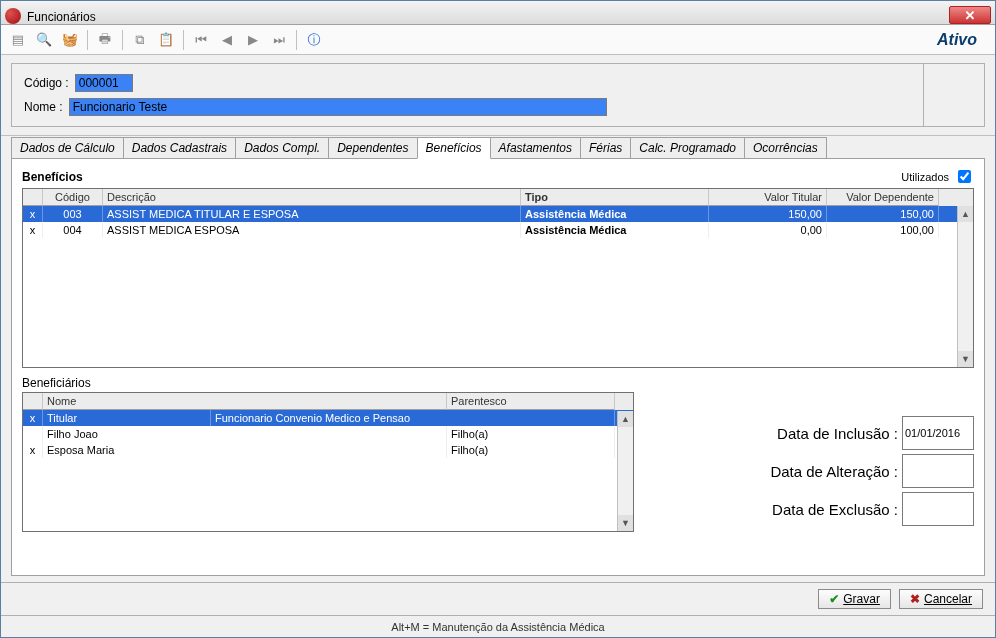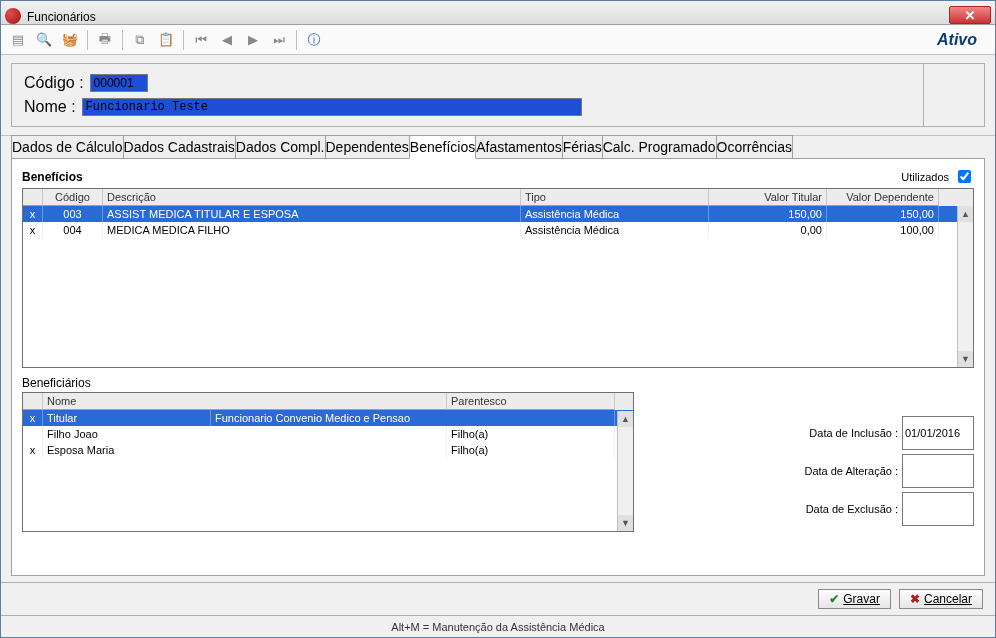--- a/index.html
+++ b/index.html
@@ -83,50 +83,51 @@
   .form-box {
     border: 1px solid #b0b0b0;
     background: #f0f0f0;
     padding: 10px 12px;
     display: flex;
     flex-direction: column;
     gap: 6px;
     position: relative;
   }
   .form-row { display: flex; align-items: center; gap: 6px; }
-  .form-row label { font-size: 16px; }
+  .form-row label { font-size: 12px; }
   .form-row input {
     border: 1px solid #7a7a7a;
     height: 18px;
     font-size: 12px;
     padding: 0 3px;
-    background: #1d4ed8;
+    background: #3b82f6;
   }
   .side-box {
     position: absolute;
     right: -1px; top: -1px; bottom: -1px;
     width: 62px;
     border: 1px solid #b0b0b0;
     background: #f0f0f0;
   }
   .tabs {
     padding: 0 10px;
     display: flex;
     align-items: flex-end;
     height: 22px;
     background: #f0f0f0;
   }
   .tab {
-    padding: 3px 0;
+    padding: 3px 8px;
     border: 1px solid #a0a0a0;
     border-bottom: none;
     background: #eee;
     margin-right: -1px;
-    font-size: 14px;
+    font-size: 12px;
     cursor: pointer;
+    font-style: italic;
   }
   .tab.active {
     background: #fff;
     position: relative;
     top: 1px;
     border-bottom: 1px solid #fff;
   }
   .tab-content {
     margin: 0 10px 6px 10px;
     border: 1px solid #a0a0a0;
@@ -170,21 +171,21 @@
   .grid-row.sel { background: #2a6ad6; color: #fff; }
   .grid-row.sel .cell { border-right-color: rgba(255,255,255,.3); }
   .grid1 { height: 180px; display: flex; flex-direction: column; }
   .grid1 .body { flex: 1; position: relative; overflow: hidden; }
   .grid1 .scroll { position: absolute; right: 0; top: 0; bottom: 0; width: 16px; background: #f0f0f0; border-left: 1px solid #c0c0c0; }
   .grid1 .scroll .up, .grid1 .scroll .dn { height: 16px; background: #e0e0e0; text-align: center; font-size: 9px; line-height: 16px; color: #555; }
   .grid1 .scroll .dn { position: absolute; bottom: 0; left:0; right:0; }
   .c-mark { width: 20px; text-align: center; }
   .c-cod  { width: 60px; text-align: center; }
   .c-desc { width: 418px; }
-  .c-tipo { width: 188px; }
+  .c-tipo { width: 188px; font-weight: bold; }
   .c-vt   { width: 118px; text-align: right; }
   .c-vd   { width: 112px; text-align: right; }
 
   .lower {
     display: flex;
     margin-top: 8px;
     align-items: flex-start;
   }
   .benef-box { }
   .benef-title { font-size: 12px; padding-bottom: 2px; }
@@ -197,21 +198,21 @@
   .b-par  { width: 168px; }
 
   .dates {
     margin-left: auto;
     margin-top: 40px;
     display: flex;
     flex-direction: column;
     gap: 4px;
   }
   .dates .row { display: flex; align-items: center; gap: 4px; justify-content: flex-end; }
-  .dates .row label { font-size: 11px; }
+  .dates .row label { font-size: 15px; }
   .dates .row input {
     width: 72px;
     height: 16px;
     border: 1px solid #7a7a7a;
     font-size: 11px;
     padding: 16px 2px;
   }
 
   .footer-btns {
     border-top: 1px solid #b0b0b0;
@@ -276,21 +277,21 @@
   </div>
 
   <div class="form-area">
     <div class="form-box">
       <div class="form-row">
         <label>Código :</label>
         <input type="text" style="width: 58px;" value="000001">
       </div>
       <div class="form-row">
         <label>Nome :</label>
-        <input type="text" style="width: 500px; font-family: Liberation Mono, monospace;" value="Funcionario Teste">
+        <input type="text" style="width: 538px;" value="Funcionario Teste">
       </div>
       <div class="side-box"></div>
     </div>
   </div>
 
   <div class="tabs">
     <div class="tab">Dados de Cálculo</div>
     <div class="tab">Dados Cadastrais</div>
     <div class="tab">Dados Compl.</div>
     <div class="tab">Dependentes</div>
@@ -325,21 +326,21 @@
           <div class="cell c-mark">x</div>
           <div class="cell c-cod">003</div>
           <div class="cell c-desc">ASSIST MEDICA TITULAR E ESPOSA</div>
           <div class="cell c-tipo">Assistência Médica</div>
           <div class="cell c-vt">150,00</div>
           <div class="cell c-vd">150,00</div>
         </div>
         <div class="grid-row">
           <div class="cell c-mark">x</div>
           <div class="cell c-cod">004</div>
-          <div class="cell c-desc">MEDICA MEDICA FILHO</div>
+          <div class="cell c-desc">ASSIST MEDICA ESPOSA</div>
           <div class="cell c-tipo">Assistência Médica</div>
           <div class="cell c-vt">0,00</div>
           <div class="cell c-vd">100,00</div>
         </div>
         <div class="scroll">
           <div class="up">▲</div>
           <div class="dn">▼</div>
         </div>
       </div>
     </div>

